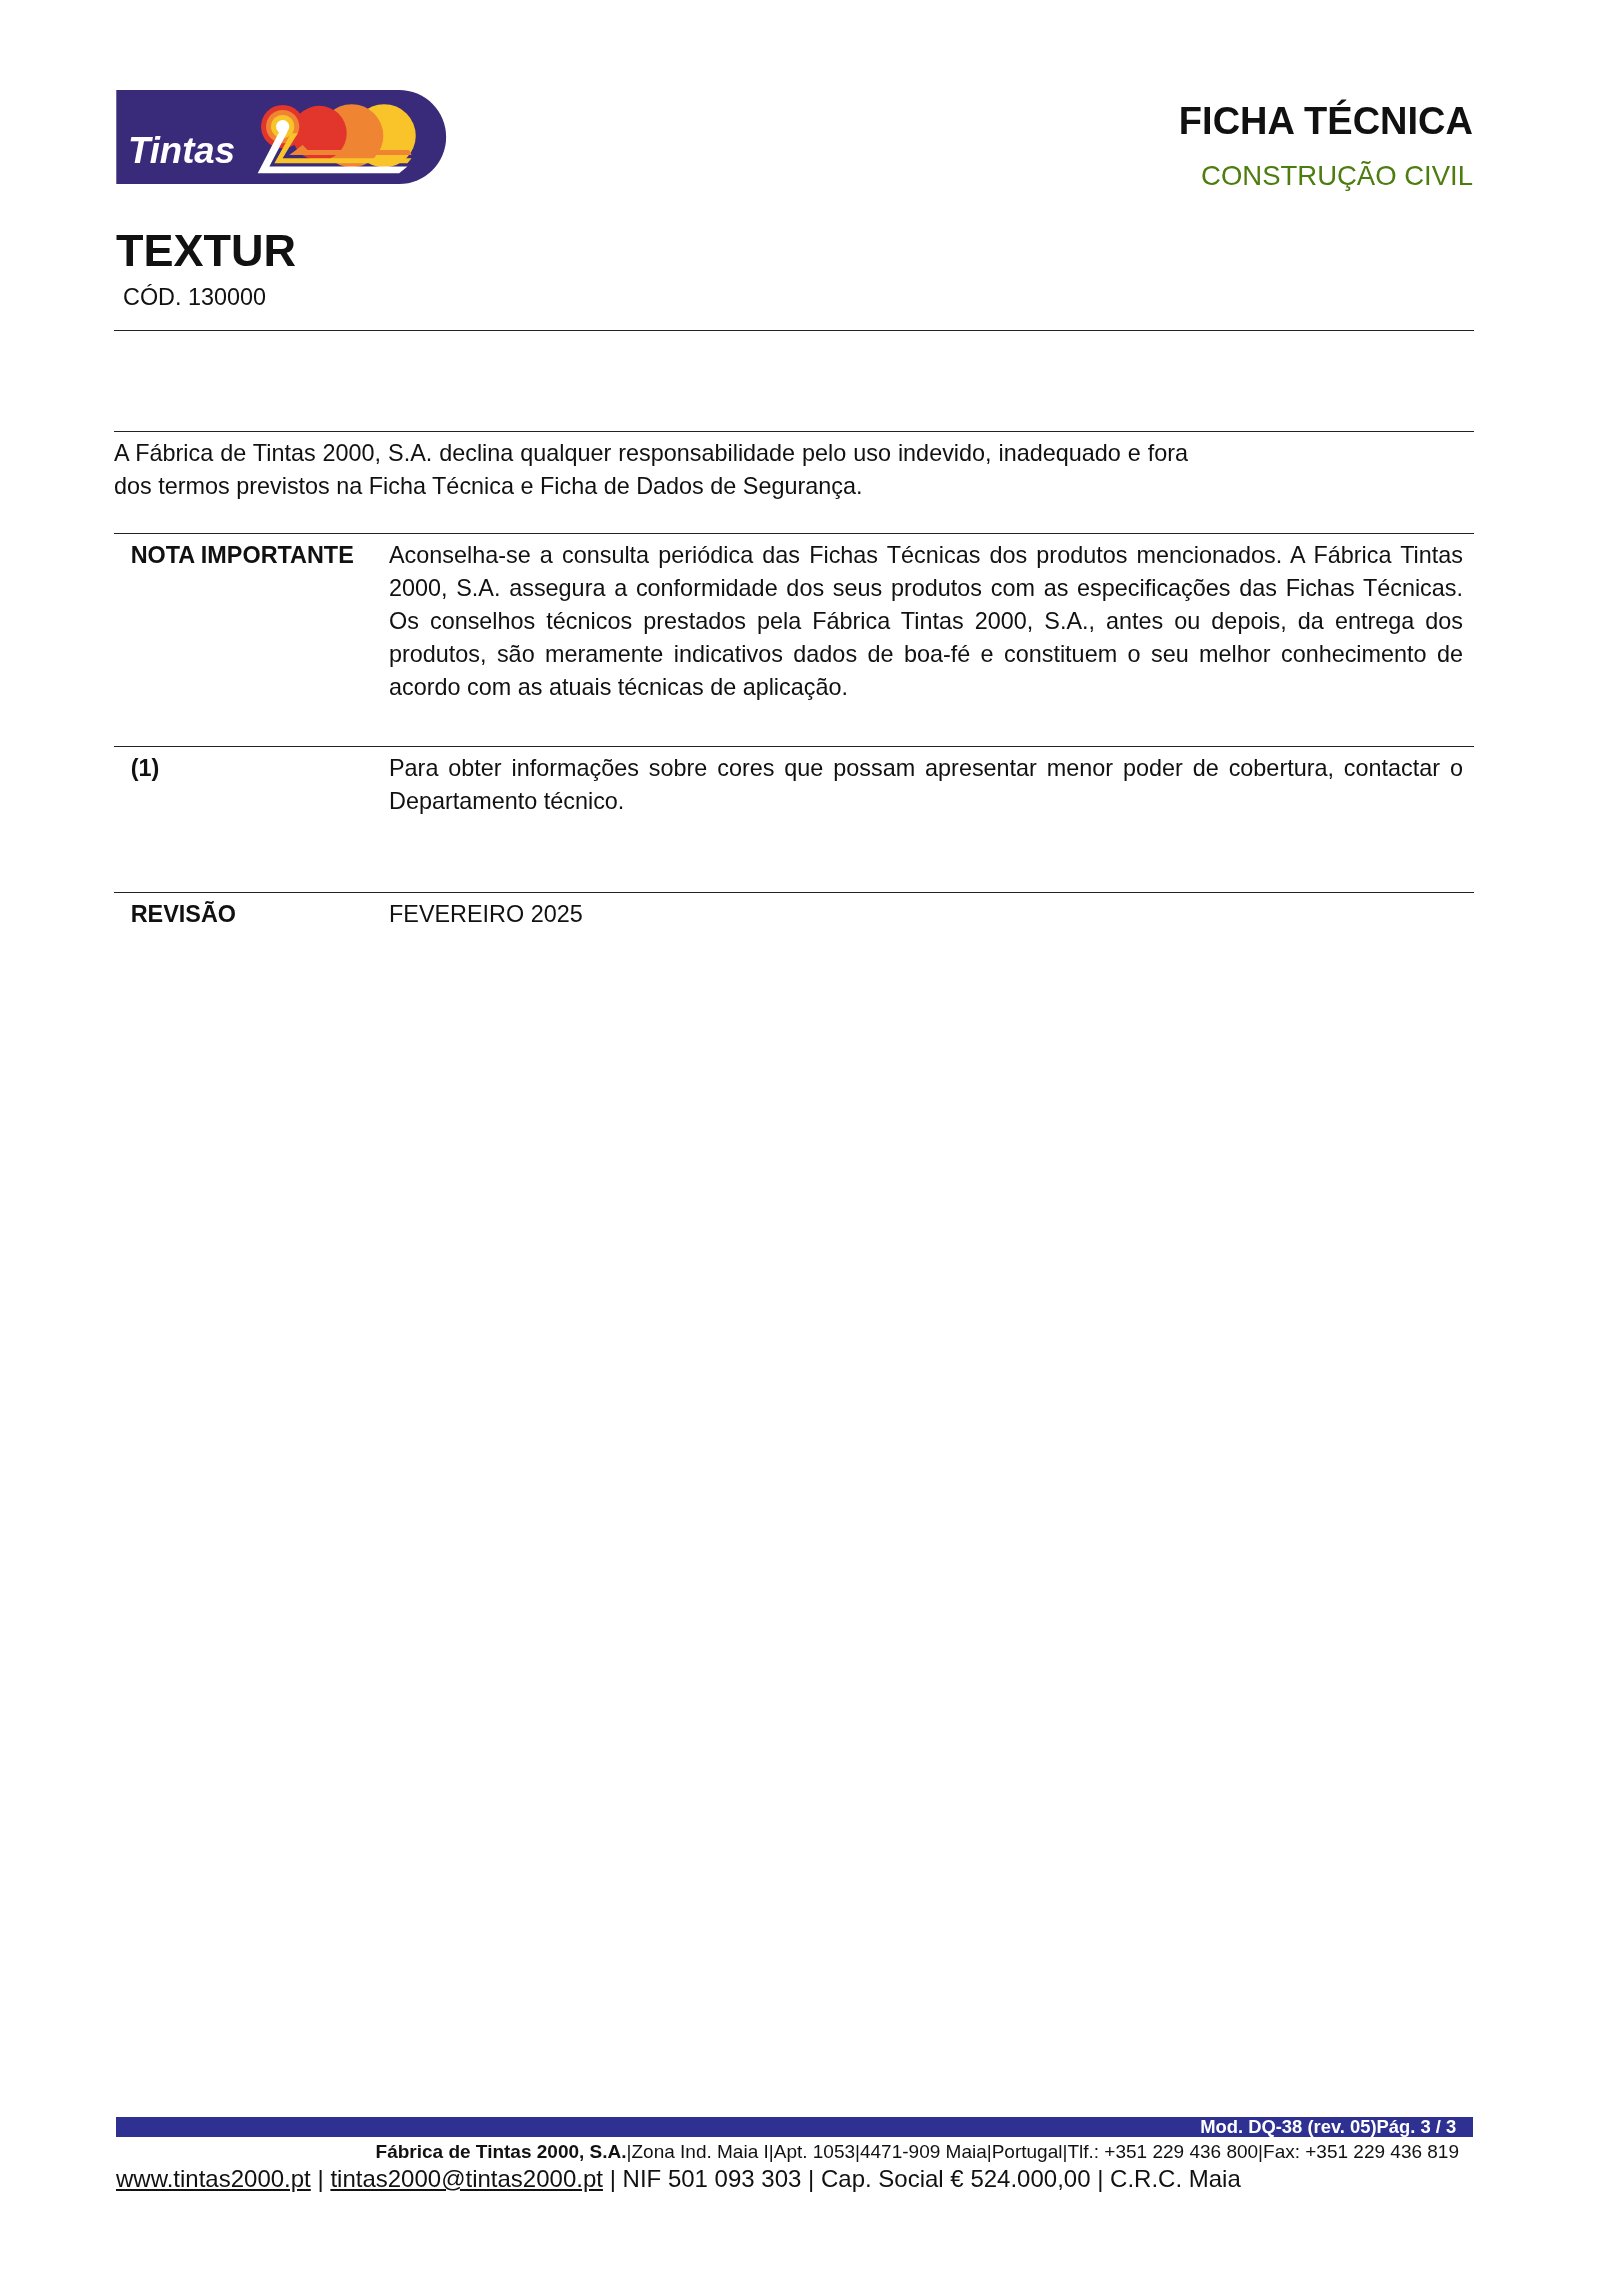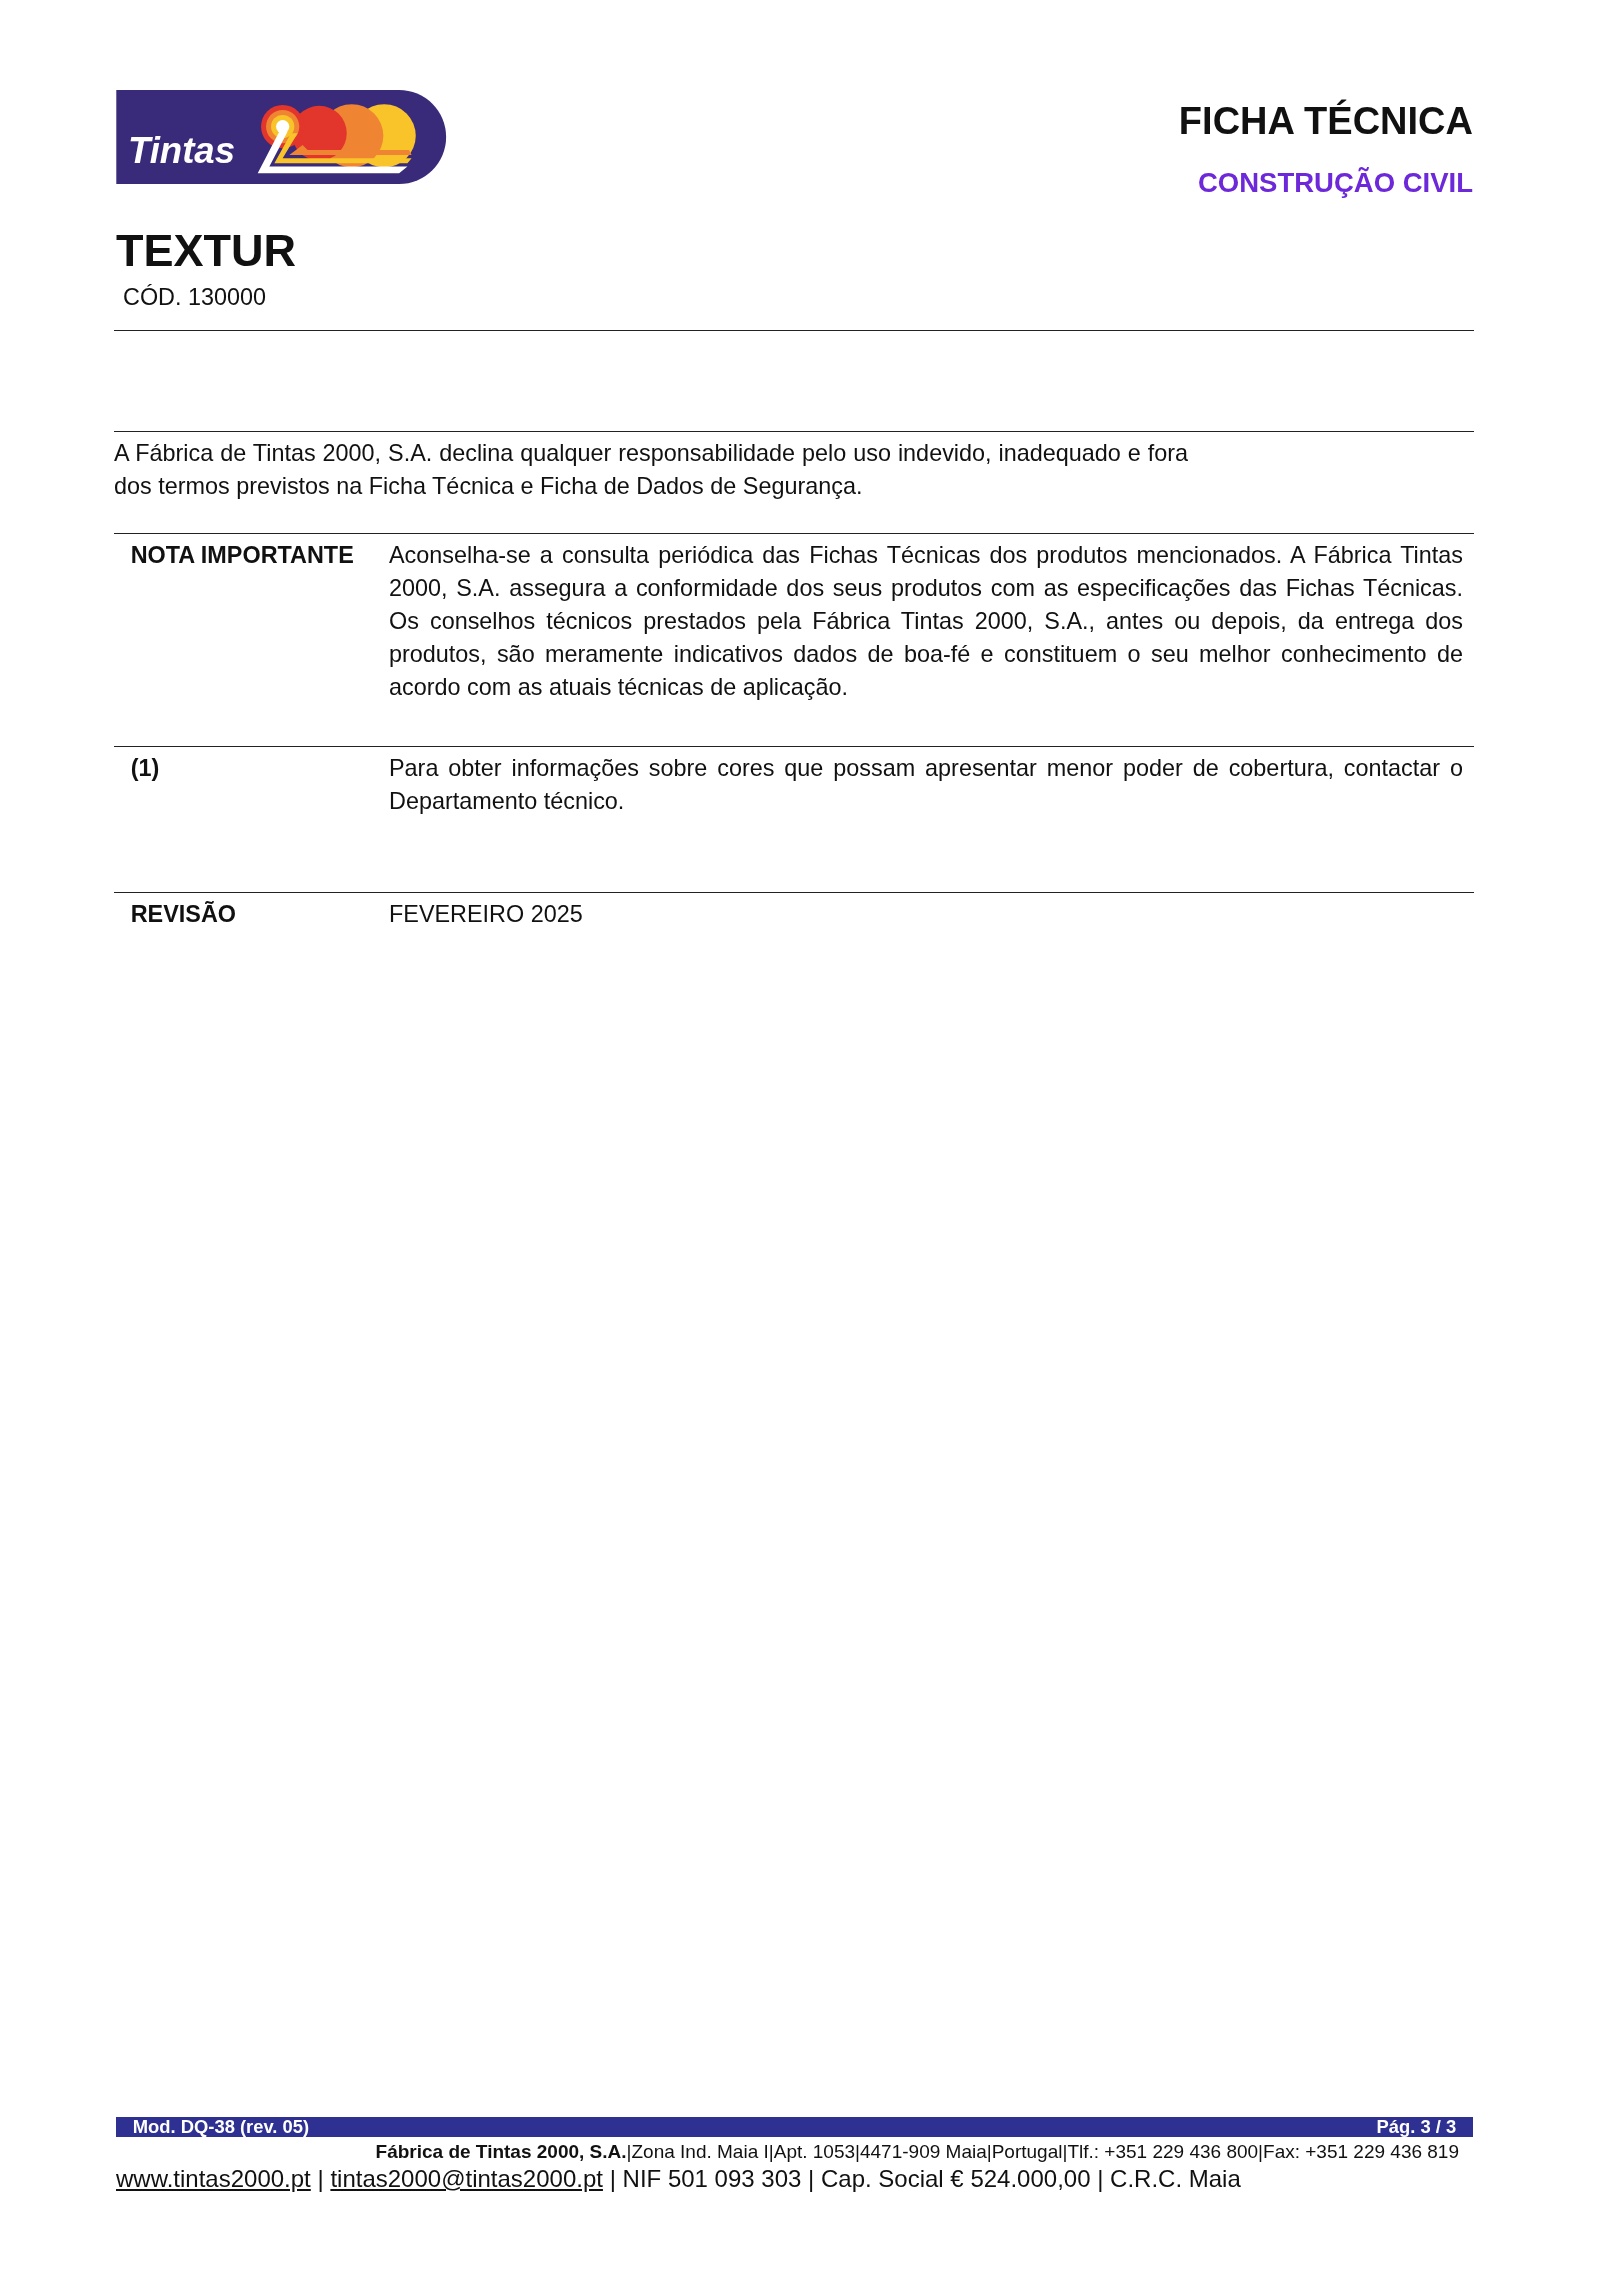--- a/index.html
+++ b/index.html
@@ -7,21 +7,21 @@
       width: 1623px; height: 2295px; position: relative; overflow: hidden;
       font-family: "Liberation Sans", "DejaVu Sans", sans-serif; color: #111;
     }
     .logo {
       position: absolute; left: 116px; top: 90px; width: 335px; height: 94px;
     }
     .header-right {
       position: absolute; right: 150px; top: 98px; text-align: right;
     }
     .doc-type { font-size: 38px; font-weight: bold; color: #111; letter-spacing: 0px; line-height: 47px; }
-    .doc-category { font-size: 27.5px; font-weight: bold; color: #6d28d9; line-height: 37px; margin-top: 19px; }
+    .doc-category { font-size: 27.5px; font-weight: normal; color: #4d7c0f; line-height: 37px; margin-top: 12px; }
 
     .product-title {
       position: absolute; left: 116px; top: 224px; font-size: 45px; font-weight: bold; line-height: 53px; color: #111;
     }
     .product-code {
       position: absolute; left: 123px; top: 282px; font-size: 23.4px; line-height: 30px; color: #111;
     }
 
     .section {
       position: absolute; left: 114px; width: 1360px; border-top: 1.7px solid #222;
@@ -31,21 +31,21 @@
       width: 275px; box-sizing: border-box; padding-left: 16.7px; padding-top: 5px;
       font-size: 23.4px; font-weight: bold; line-height: 33px; color: #111;
     }
     .section .body {
       width: 1074px; box-sizing: border-box; padding-top: 5px;
       font-size: 23.4px; line-height: 33px; color: #111; text-align: justify;
     }
 
     .footer-bar {
       position: absolute; left: 116px; top: 2117px; width: 1357px; height: 20px;
-      background: #2e3092; color: #fff; display: flex; justify-content: space-between; align-items: center;
+      background: #2e3092; color: #fff; display: flex; justify-content: flex-end; align-items: center;
       box-sizing: border-box; padding: 0 16.7px 0 16.7px;
       font-size: 18.4px; font-weight: bold;
     }
     .footer-line1 {
       position: absolute; left: 116px; top: 2138px; width: 1343px;
       font-size: 19px; line-height: 27px; color: #111; display: flex; justify-content: flex-end;
     }
     .footer-line1 .company { font-weight: bold; }
     .footer-line2 {
       position: absolute; left: 116px; top: 2165px;

